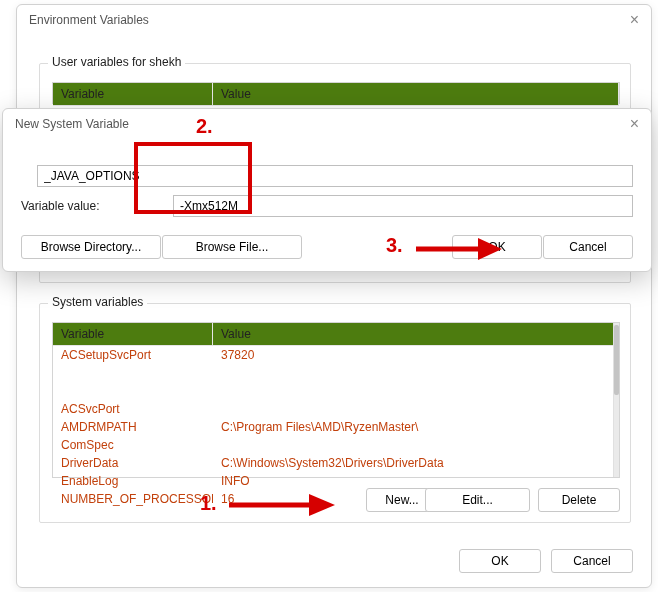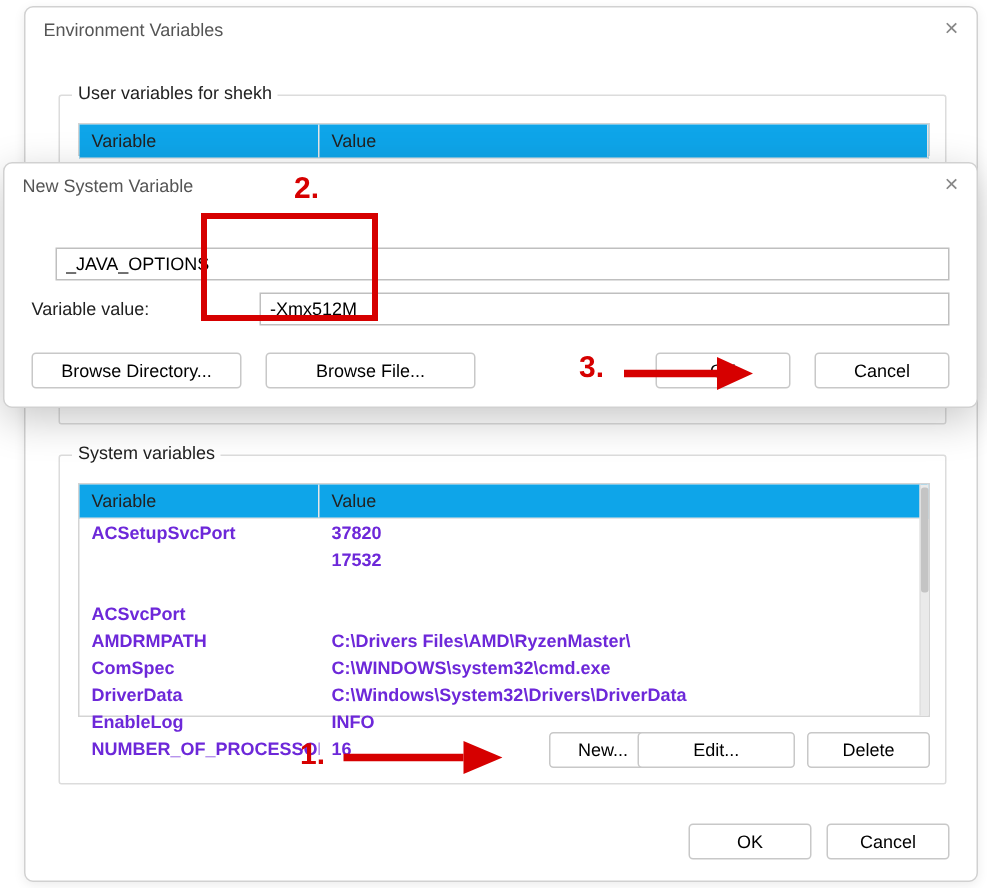--- a/index.html
+++ b/index.html
@@ -5,25 +5,25 @@
   * { box-sizing: border-box; font-family: "Segoe UI", Arial, sans-serif; }
   body { margin: 0; width: 658px; height: 592px; background: #fff; position: relative; }
 
   .win { position: absolute; background: #fff; border: 1px solid #d1d1d1; border-radius: 6px; box-shadow: 0 2px 8px rgba(0,0,0,0.08); }
   .titlebar { display: flex; align-items: center; justify-content: space-between; padding: 6px 12px; font-size: 12px; color: #666; }
   .titlebar .title { color: #555; }
   .close { font-size: 16px; color: #888; cursor: pointer; font-family: Arial; }
   .groupbox { position: absolute; border: 1px solid #dcdcdc; border-radius: 2px; }
   .groupbox .legend { position: absolute; top: -9px; left: 8px; background: #fff; padding: 0 4px; font-size: 12px; color: #222; }
   .tbl { position: absolute; border: 1px solid #d4d4d4; background: #fff; }
-  .tbl-head { display: flex; background: #0ea5e9; border-bottom: 1px solid #e6e6e6; font-size: 12px; }
+  .tbl-head { display: flex; background: #4d7c0f; border-bottom: 1px solid #e6e6e6; font-size: 12px; }
   .tbl-head .th { padding: 4px 8px; border-right: 1px solid #e6e6e6; color: #222; }
   .tbl-body { overflow: hidden; }
   .tbl-row { display: flex; font-size: 12px; }
-  .tbl-row .td { padding: 2px 8px; color: #6d28d9; white-space: nowrap; overflow: hidden; font-weight: bold; }
+  .tbl-row .td { padding: 2px 8px; color: #c2410c; white-space: nowrap; overflow: hidden; }
   .scrollbar { position: absolute; right: 0; top: 0; bottom: 0; width: 6px; background: #eaeaea; border-left: 1px solid #e0e0e0; }
   .scroll-thumb { position: absolute; left: 0; right: 0; background: #c4c4c4; border-radius: 2px; }
   .btn { background: #fff; border: 1px solid #c8c8c8; border-radius: 3px; font-size: 12px; padding: 4px 8px; cursor: pointer; text-align: center; }
   .form-row { display: flex; align-items: center; margin: 8px 0; }
   .form-label { width: 136px; font-size: 12px; color: #222; }
   .form-input { flex: 1; border: 1px solid #bfbfbf; padding: 3px 6px; font-size: 12px; background: #fff; margin-left: 16px; }
   .annot-num { position: absolute; font-size: 20px; font-weight: bold; color: #d60000; z-index: 50; }
   .redbox { position: absolute; border: 4px solid #d60000; z-index: 40; pointer-events: none; }
   .arrow { position: absolute; z-index: 45; pointer-events: none; }
 </style>
@@ -53,29 +53,27 @@
         <div class="th" style="width:160px;">Variable</div>
         <div class="th" style="flex:1;">Value</div>
       </div>
       <div class="tbl-body" id="sysrows">
           <div class="tbl-row">
             <div class="td" style="width: 160px;">ACSetupSvcPort</div>
             <div class="td" style="flex: 1 1 0%;">37820</div>
           </div>
           <div class="tbl-row">
             <div class="td" style="width: 160px; margin-top: 36px;">ACSvcPort</div>
-            <div class="td" style="flex: 1 1 0%;">17532</div>
           </div>
           <div class="tbl-row">
             <div class="td" style="width: 160px;">AMDRMPATH</div>
-            <div class="td" style="flex: 1 1 0%;">C:\Drivers Files\AMD\RyzenMaster\</div>
+            <div class="td" style="flex: 1 1 0%;">C:\Program Files\AMD\RyzenMaster\</div>
           </div>
           <div class="tbl-row">
             <div class="td" style="width: 160px;">ComSpec</div>
-            <div class="td" style="flex: 1 1 0%;">C:\WINDOWS\system32\cmd.exe</div>
           </div>
           <div class="tbl-row">
             <div class="td" style="width: 160px;">DriverData</div>
             <div class="td" style="flex: 1 1 0%;">C:\Windows\System32\Drivers\DriverData</div>
           </div>
           <div class="tbl-row">
             <div class="td" style="width: 160px;">EnableLog</div>
             <div class="td" style="flex: 1 1 0%;">INFO</div>
           </div>
           <div class="tbl-row">
@@ -104,21 +102,21 @@
   </div>
   <div style="padding: 18px 18px 0 18px;">
     <div class="form-row">
       <input class="form-input" value="_JAVA_OPTIONS" style="">
     </div>
     <div class="form-row">
       <span class="form-label">Variable value:</span>
       <input class="form-input" value="-Xmx512M" style="">
     </div>
   </div>
-  <div style="position:absolute; left:18px; right:18px; bottom:12px; display:flex; gap:16px;">
+  <div style="position:absolute; left:18px; right:18px; bottom:12px; display:flex; gap:1px;">
     <button class="btn" style="width:140px;">Browse Directory...</button>
     <button class="btn" style="width:140px;">Browse File...</button>
     <div style="flex:1"></div>
     <button class="btn" style="width:90px;">OK</button>
     <button class="btn" style="width:90px;">Cancel</button>
   </div>
 </div>
 
 <div class="redbox" style="left:134px; top:142px; width:118px; height:72px;"></div>
 <span class="annot-num" style="left:196px; top:115px;">2.</span>

